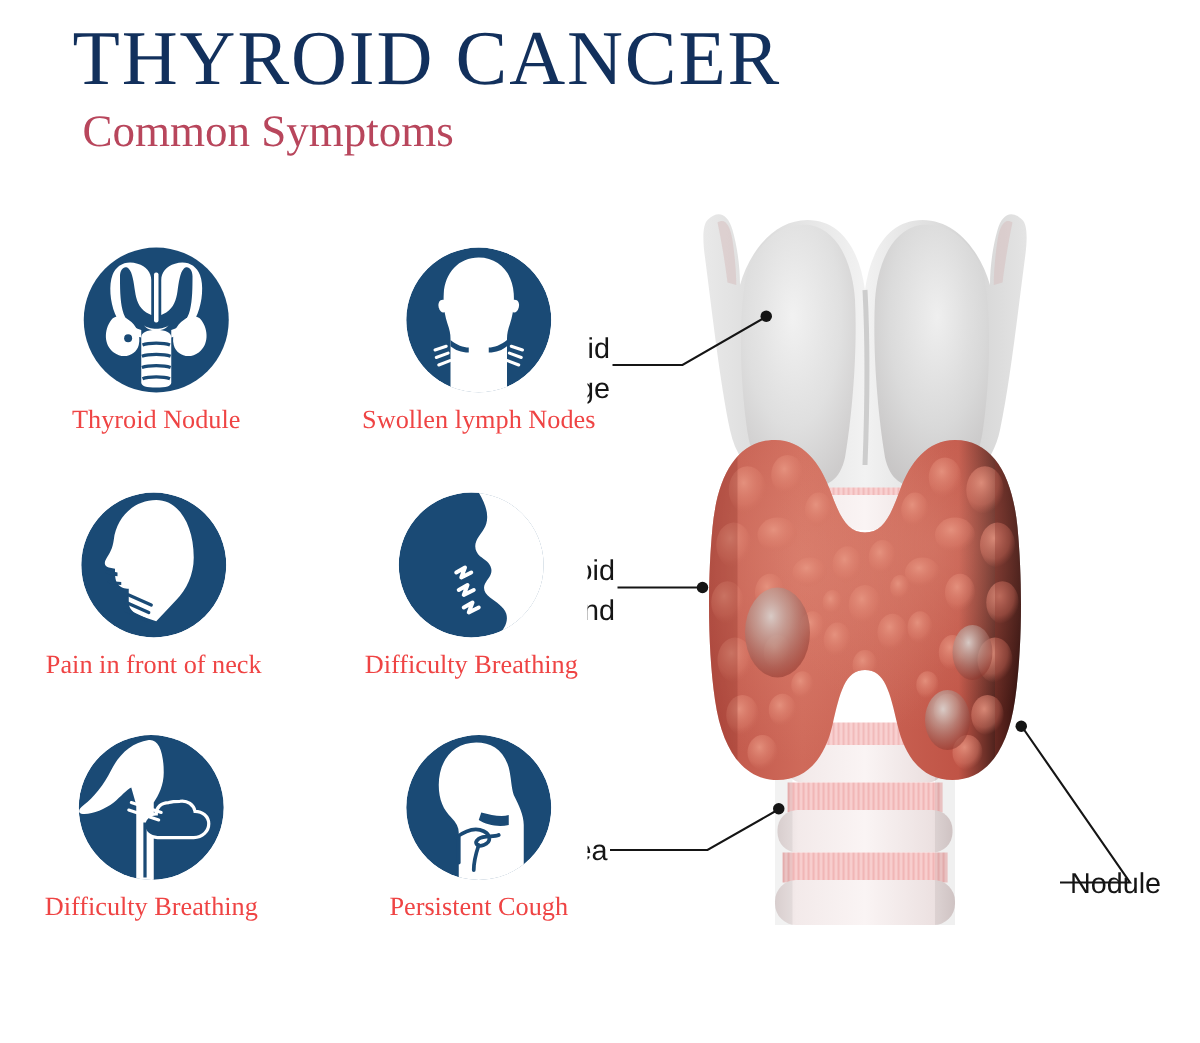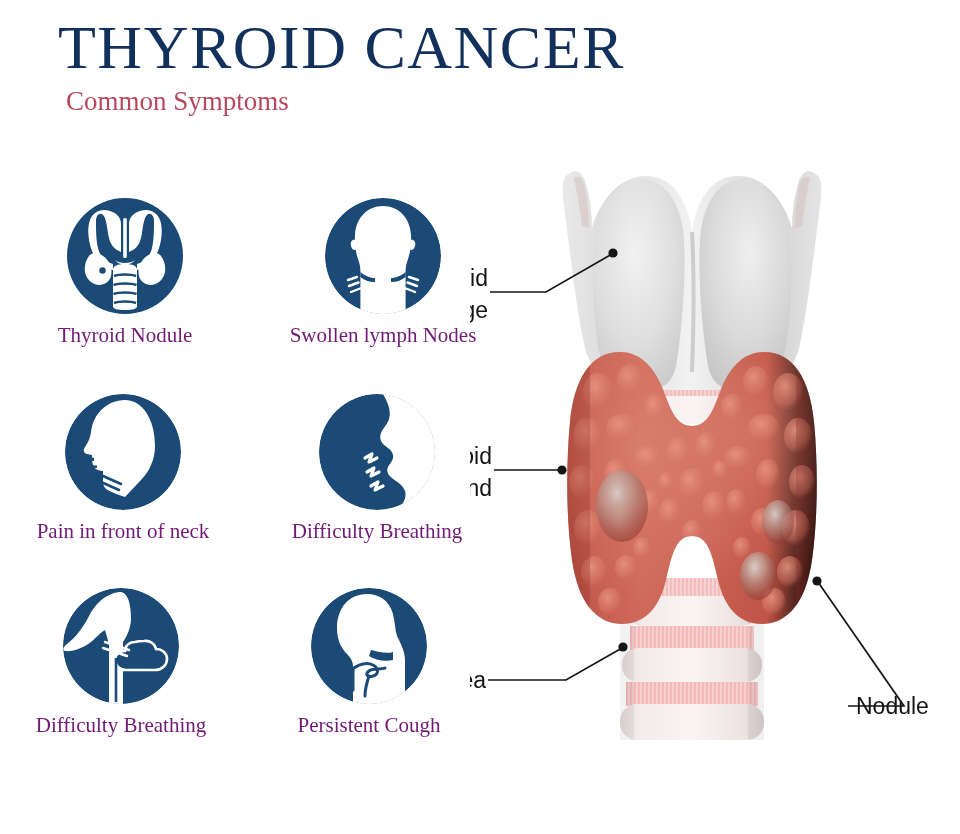--- a/index.html
+++ b/index.html
@@ -32,21 +32,21 @@
     font-size: 62px;
     line-height: 1.02;
     letter-spacing: 1.5px;
     color: #12305c;
     margin: 0;
     font-weight: 400;
     white-space: nowrap;
   }
   #subtitle {
     font-family: "Liberation Serif", "DejaVu Serif", serif;
-    font-size: 27px;
+    font-size: 36px;
     color: #b8465c;
     margin: 8px 0 0 8px;
     font-weight: 400;
     line-height: 1.05;
     white-space: nowrap;
   }
 
   
   #symptom-grid {
     position: absolute;
@@ -63,33 +63,33 @@
   .symptom-icon-wrap {
     width: 120px;
     height: 120px;
     margin: 0 auto;
     position: relative;
   }
   .symptom-icon-wrap svg { display: block; }
   .symptom-label {
     font-family: "Liberation Serif", "DejaVu Serif", serif;
     font-size: 21px;
-    color: #701a75;
+    color: #ef4444;
     margin-top: 8px;
     white-space: nowrap;
     line-height: 1.1;
   }
 
   
   .cell-r0c0 { left: 0px;   top: 0px; }
   .cell-r0c1 { left: 258px; top: 0px; text-align: center; }
   .cell-r1c0 { left: -2px;  top: 196px; }
   .cell-r1c1 { left: 252px; top: 196px; }
   .cell-r2c0 { left: -4px;  top: 390px; }
-  .cell-r2c1 { left: 244px; top: 390px; }
+  .cell-r2c1 { left: 258px; top: 390px; }
 
   
   #anatomy-panel {
     position: absolute;
     left: 470px;
     top: 140px;
     width: 490px;
     height: 620px;
   }
   #anatomy-svg { display: block; }

